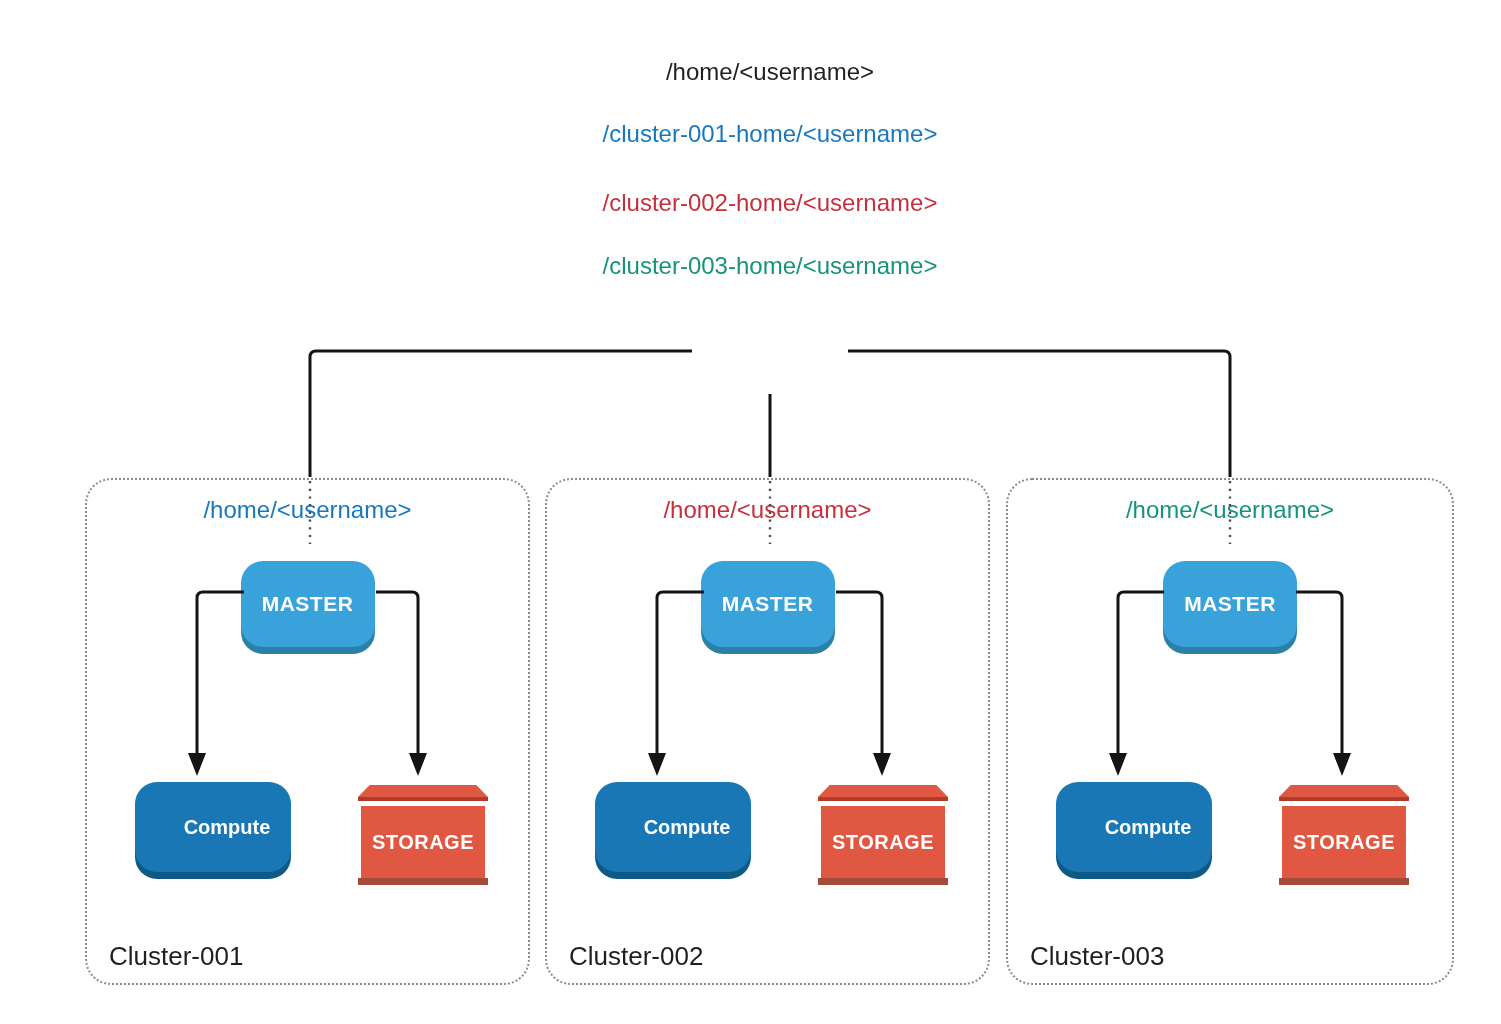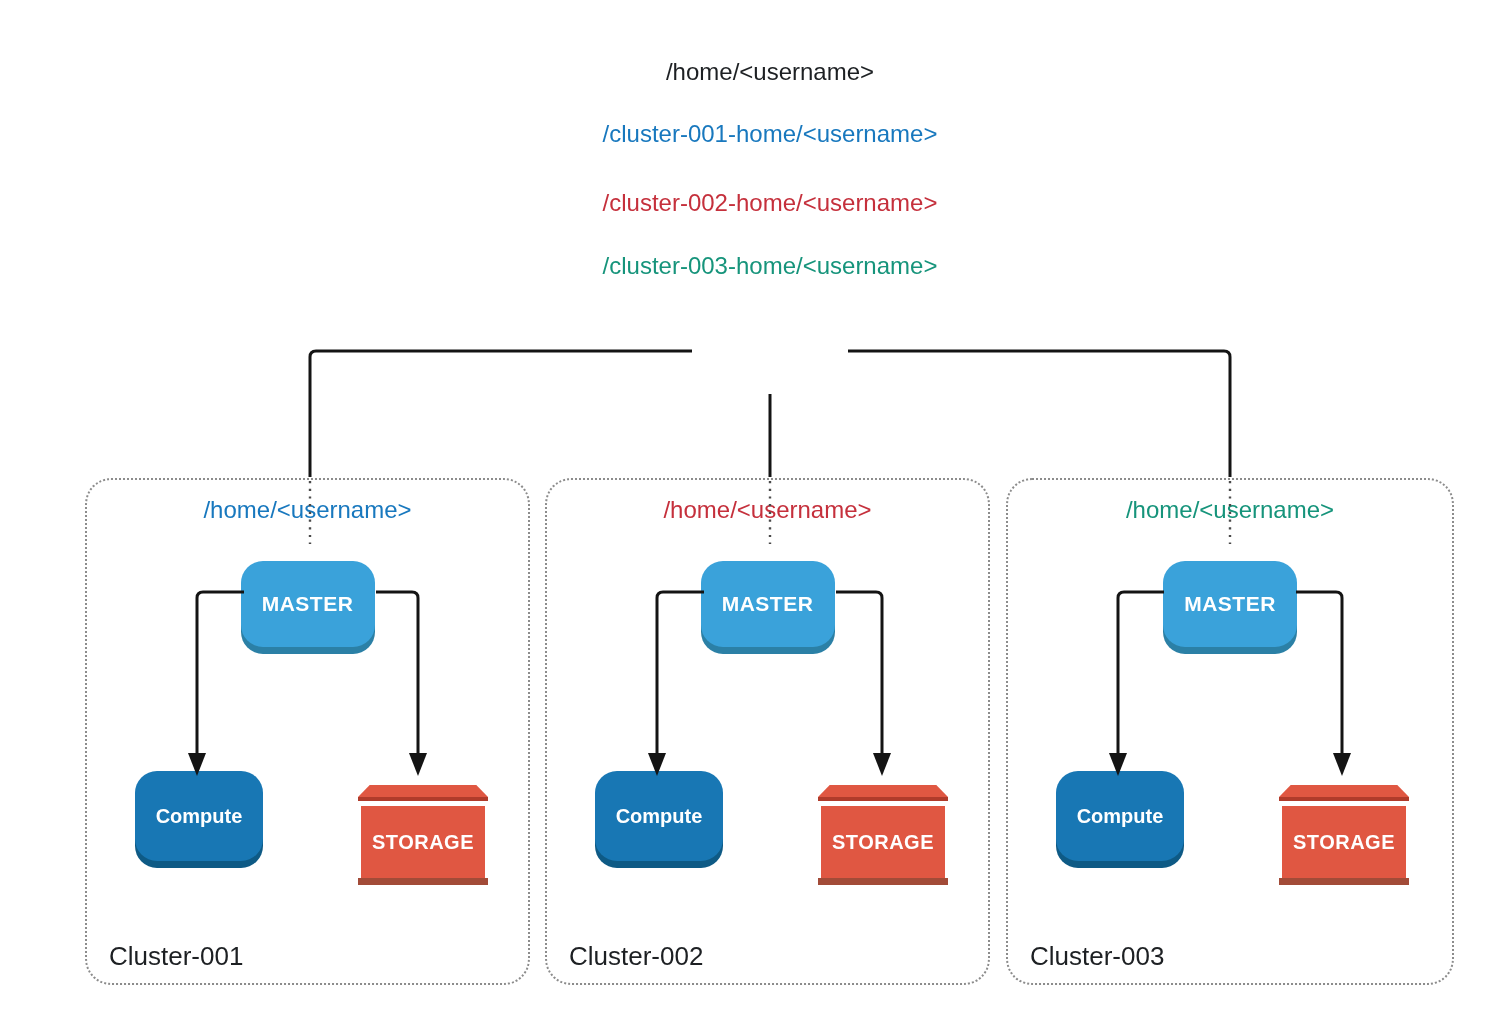--- a/index.html
+++ b/index.html
@@ -40,25 +40,26 @@
     font-size:20px;
   }
   .master-node{
     left:calc(50% - 67px);top:81px;width:134px;height:86px;
     background:var(--c-node-blue);
     border-radius:22px;
     box-shadow:0 7px 0 var(--c-node-blue-shadow);
     font-size:21px;letter-spacing:0.5px;
   }
   .compute-node{
-    left:48px;top:291px;width:128px;height:90px;
+    left:48px;top:302px;width:128px;height:90px;
     background:var(--c-compute-blue);
     border-radius:22px;
     box-shadow:0 7px 0 var(--c-compute-blue-shadow);
     font-size:20px;
+    padding-left:28px;
   }
   
   .storage{position:absolute;left:271px;top:305px;width:130px;height:100px;z-index:2;}
   .storage-lid{
     position:absolute;left:0;top:0;width:130px;height:12px;
     background:var(--c-storage-red);
     clip-path:polygon(9% 0, 91% 0, 100% 100%, 0 100%);
   }
   .storage-lid-edge{
     position:absolute;left:0;top:12px;width:130px;height:4px;

